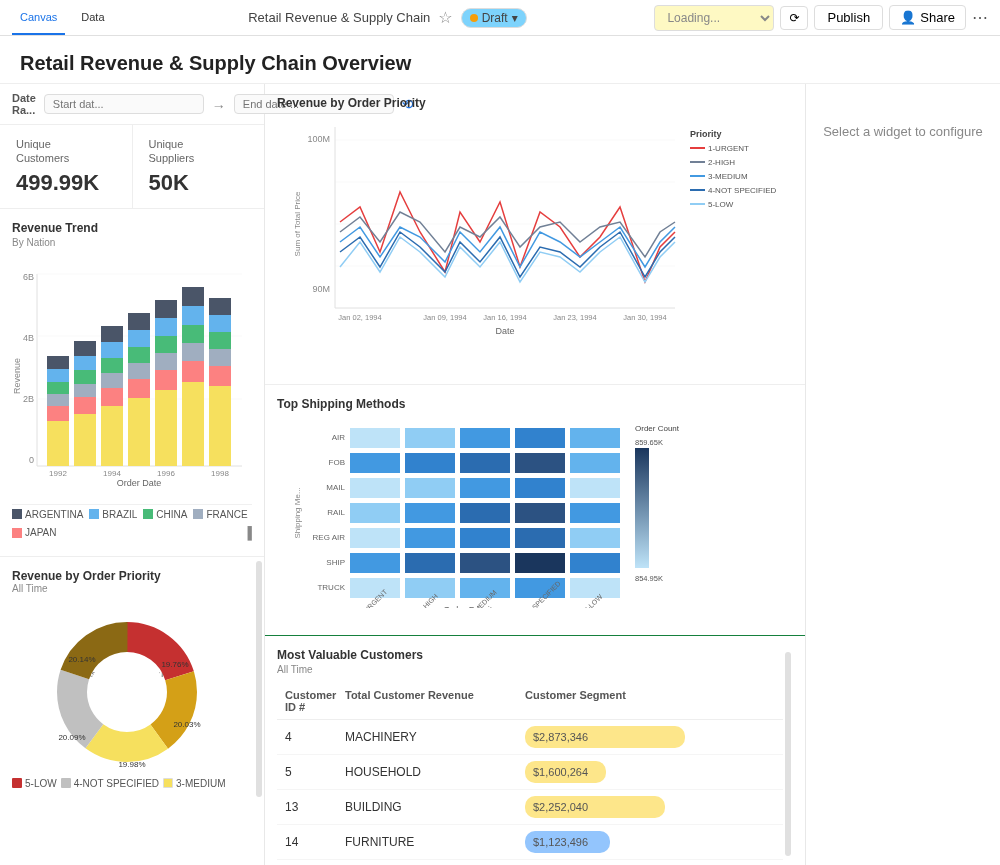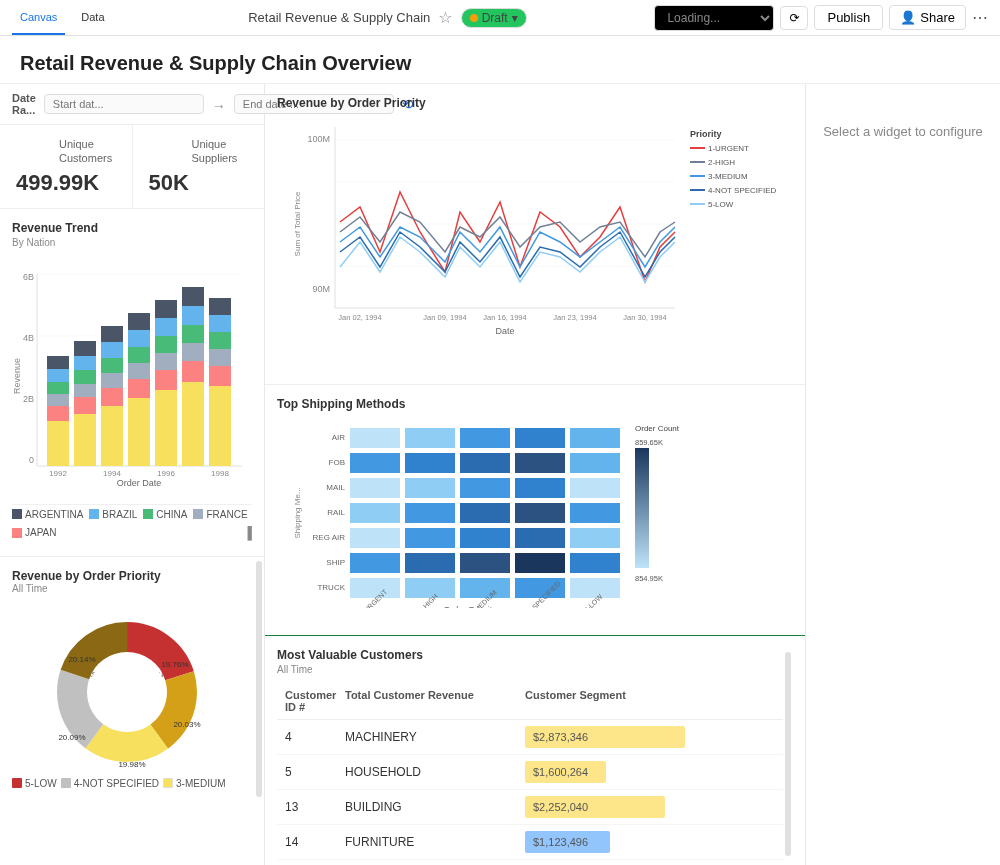--- a/index.html
+++ b/index.html
@@ -4,24 +4,24 @@
   <style>
     * { box-sizing: border-box; margin: 0; padding: 0; }
     body { font-family: -apple-system, BlinkMacSystemFont, 'Segoe UI', sans-serif; background: #f5f5f5; font-size: 12px; color: #333; }
 
     
     .top-nav { display: flex; align-items: center; background: #fff; border-bottom: 1px solid #e0e0e0; padding: 0 12px; height: 36px; gap: 8px; }
     .nav-tab { padding: 0 8px; height: 34px; display: flex; align-items: center; font-size: 11px; cursor: pointer; border-bottom: 2px solid transparent; }
     .nav-tab.active { border-bottom: 2px solid #1a73e8; color: #1a73e8; }
     .nav-center { flex: 1; display: flex; align-items: center; justify-content: center; gap: 8px; font-size: 13px; color: #444; }
     .star-btn { background: none; border: none; cursor: pointer; color: #888; font-size: 16px; }
-    .draft-badge { display: flex; align-items: center; gap: 4px; background: #22c55e; border: 1px solid #ddd; border-radius: 14px; padding: 2px 8px; font-size: 12px; cursor: pointer; }
+    .draft-badge { display: flex; align-items: center; gap: 4px; background: #7dd3fc; border: 1px solid #ddd; border-radius: 14px; padding: 2px 8px; font-size: 12px; cursor: pointer; }
     .draft-dot { width: 8px; height: 8px; border-radius: 50%; background: #f59e0b; }
     .nav-right { display: flex; align-items: center; gap: 6px; }
-    .loading-select { border: 1px solid #ddd; border-radius: 4px; padding: 4px 8px; font-size: 12px; background: #000000; color: #888; min-width: 120px; }
+    .loading-select { border: 1px solid #ddd; border-radius: 4px; padding: 4px 8px; font-size: 12px; background: #fef9c3; color: #888; min-width: 120px; }
     .icon-btn { background: none; border: 1px solid #ddd; border-radius: 4px; padding: 4px 8px; cursor: pointer; display: flex; align-items: center; gap: 4px; font-size: 12px; }
     .publish-btn { background: #fff; border: 1px solid #ddd; border-radius: 4px; padding: 4px 12px; cursor: pointer; font-size: 13px; font-weight: 500; }
     .share-btn { background: #fff; border: 1px solid #ddd; border-radius: 4px; padding: 4px 10px; cursor: pointer; font-size: 13px; display: flex; align-items: center; gap: 4px; }
     .more-btn { background: none; border: none; cursor: pointer; font-size: 16px; color: #555; }
 
     
     .page { background: #fff; margin: 0; }
     .page-title { padding: 16px 20px 8px; font-size: 20px; font-weight: 600; color: #222; border-bottom: 1px solid #eee; }
 
     
@@ -34,21 +34,21 @@
     .filter-bar { display: flex; align-items: center; gap: 8px; padding: 8px 12px; border-bottom: 1px solid #eee; }
     .filter-label { font-size: 11px; font-weight: 600; color: #555; }
     .date-input { border: 1px solid #ddd; border-radius: 4px; padding: 3px 8px; font-size: 11px; color: #888; background: #fafafa; }
     .arrow-icon { color: #888; font-size: 14px; }
     .refresh-icon { color: #1a73e8; font-size: 14px; cursor: pointer; }
 
     
     .stat-cards { display: flex; gap: 0; border-bottom: 1px solid #eee; }
     .stat-card { flex: 1; padding: 12px 16px; border-right: 1px solid #eee; }
     .stat-card:last-child { border-right: none; }
-    .stat-label { font-size: 11px; color: #666; margin-bottom: 4px; line-height: 1.3; margin-left: 43px; }
+    .stat-label { font-size: 11px; color: #666; margin-bottom: 4px; line-height: 1.3; }
     .stat-value { font-size: 22px; font-weight: 600; color: #333; }
 
     
     .revenue-trend { padding: 12px; border-bottom: 1px solid #eee; }
     .chart-title { font-size: 12px; font-weight: 600; color: #333; margin-bottom: 2px; }
     .chart-subtitle { font-size: 10px; color: #888; margin-bottom: 8px; }
     .bar-chart-area { position: relative; height: 240px; }
     .bar-chart-svg { width: 100%; height: 100%; }
     .legend-area { display: flex; flex-wrap: wrap; gap: 6px; margin-top: 8px; padding: 4px 0; border-top: 1px solid #f0f0f0; }
     .legend-item { display: flex; align-items: center; gap: 3px; font-size: 10px; color: #555; }
@@ -65,21 +65,21 @@
 
     
     .line-chart-panel { border-bottom: 1px solid #eee; padding: 12px; }
     .heatmap-panel { border-bottom: 1px solid #15803d; padding: 12px; }
     .customers-panel { padding: 12px; }
 
     
     .table-header { display: grid; grid-template-columns: 60px 180px 1fr; padding: 6px 8px; border-bottom: 1px solid #eee; font-size: 11px; color: #555; font-weight: 600; }
     .table-row { display: grid; grid-template-columns: 60px 180px 1fr; padding: 6px 8px; border-bottom: 1px solid #f5f5f5; font-size: 12px; align-items: center; }
     .revenue-bar-cell { display: flex; align-items: center; }
-    .revenue-bar-bg { height: 22px; border-radius: 2px; display: flex; align-items: center; padding: 0 8px; font-size: 11px; font-weight: 500; min-width: 80px; }
+    .revenue-bar-bg { height: 22px; border-radius: 10px; display: flex; align-items: center; padding: 0 8px; font-size: 11px; font-weight: 500; min-width: 80px; }
     .revenue-yellow { background: #fde68a; color: #555; }
     .revenue-blue { background: #93c5fd; color: #555; }
 
     
     .scroll-indicator { width: 6px; background: #e0e0e0; border-radius: 3px; align-self: stretch; margin: 4px 2px; cursor: pointer; }
 
     .panel-with-scroll { display: flex; }
     .panel-content { flex: 1; }
   </style>
 </head>

